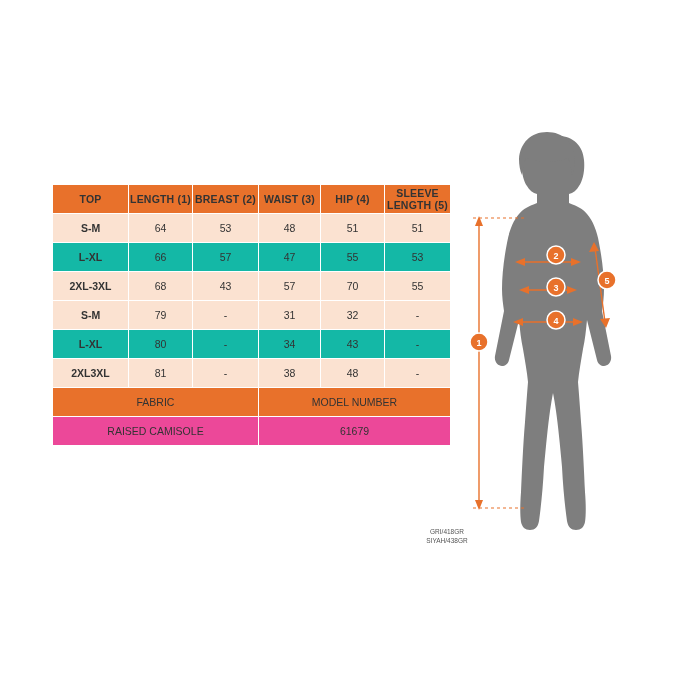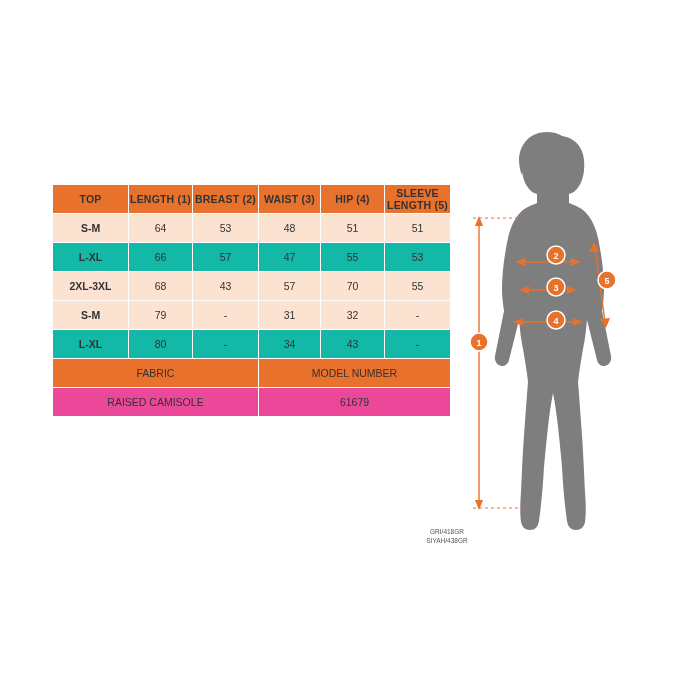--- a/index.html
+++ b/index.html
@@ -165,20 +165,28 @@
 
         <tr class="row-b">
           <td class="row-label">L-XL</td>
           <td>80</td>
           <td>-</td>
           <td>34</td>
           <td>43</td>
           <td>-</td>
         </tr>
 
+        <tr class="row-a">
+          <td class="row-label">2XL3XL</td>
+          <td>81</td>
+          <td>-</td>
+          <td>38</td>
+          <td>48</td>
+          <td>-</td>
+        </tr>
 
         <tr class="footer-hdr">
           <td colspan="3">FABRIC</td>
           <td colspan="3">MODEL NUMBER</td>
         </tr>
         <tr class="footer-val">
           <td colspan="3">RAISED CAMISOLE</td>
           <td colspan="3">61679</td>
         </tr>
       </tbody>

